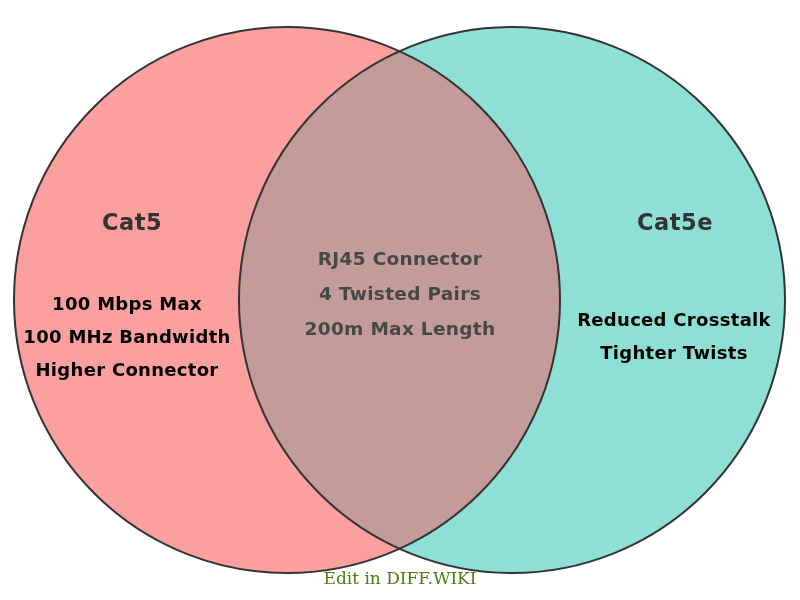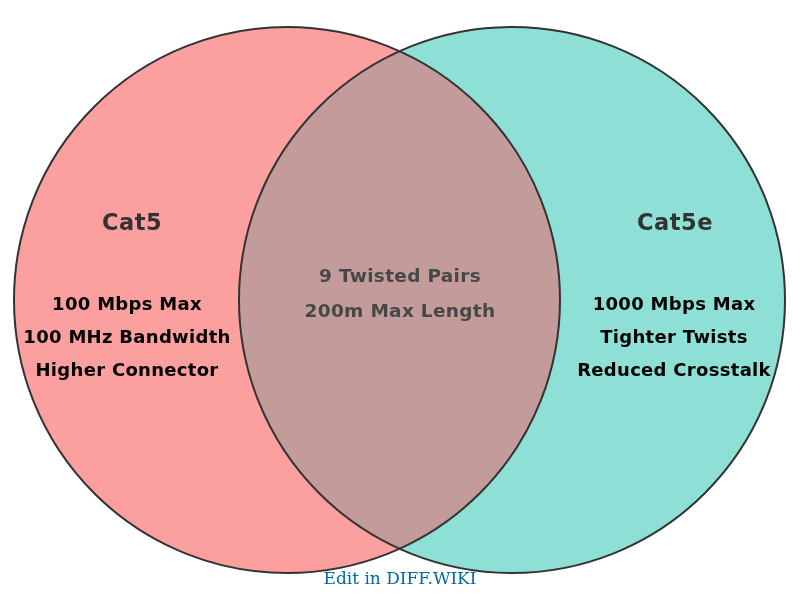--- a/index.html
+++ b/index.html
@@ -48,21 +48,21 @@
     color: #474747;
     font-size: 18.5px;
   }
   .caption {
     position: absolute;
     left: 400px;
     top: 578px;
     transform: translate(-50%, -50%);
     font-family: "DejaVu Serif", "Liberation Serif", serif;
     font-size: 17px;
-    color: #0369a1;
+    color: #4d7c0f;
     white-space: nowrap;
     cursor: pointer;
   }
 </style>
 </head>
 <body>
 
 <div class="canvas">
 
   <svg class="venn-svg" width="800" height="600" viewBox="0 0 800 600">
@@ -82,25 +82,25 @@
 
   <div class="txt set-title title-right">Cat5e</div>
 
   <div class="txt items items-left">
     <div>100 Mbps Max</div>
     <div>100 MHz Bandwidth</div>
     <div>Higher Connector</div>
   </div>
 
   <div class="txt items items-center">
-    <div>9 Twisted Pairs</div>
+    <div>RJ45 Connector</div>
+    <div>4 Twisted Pairs</div>
     <div>200m Max Length</div>
   </div>
 
   <div class="txt items items-right">
-    <div>1000 Mbps Max</div>
+    <div>Reduced Crosstalk</div>
     <div>Tighter Twists</div>
-    <div>Reduced Crosstalk</div>
   </div>
 
   <div class="caption">Edit in DIFF.WIKI</div>
 
 </div>
 
 </body></html>

